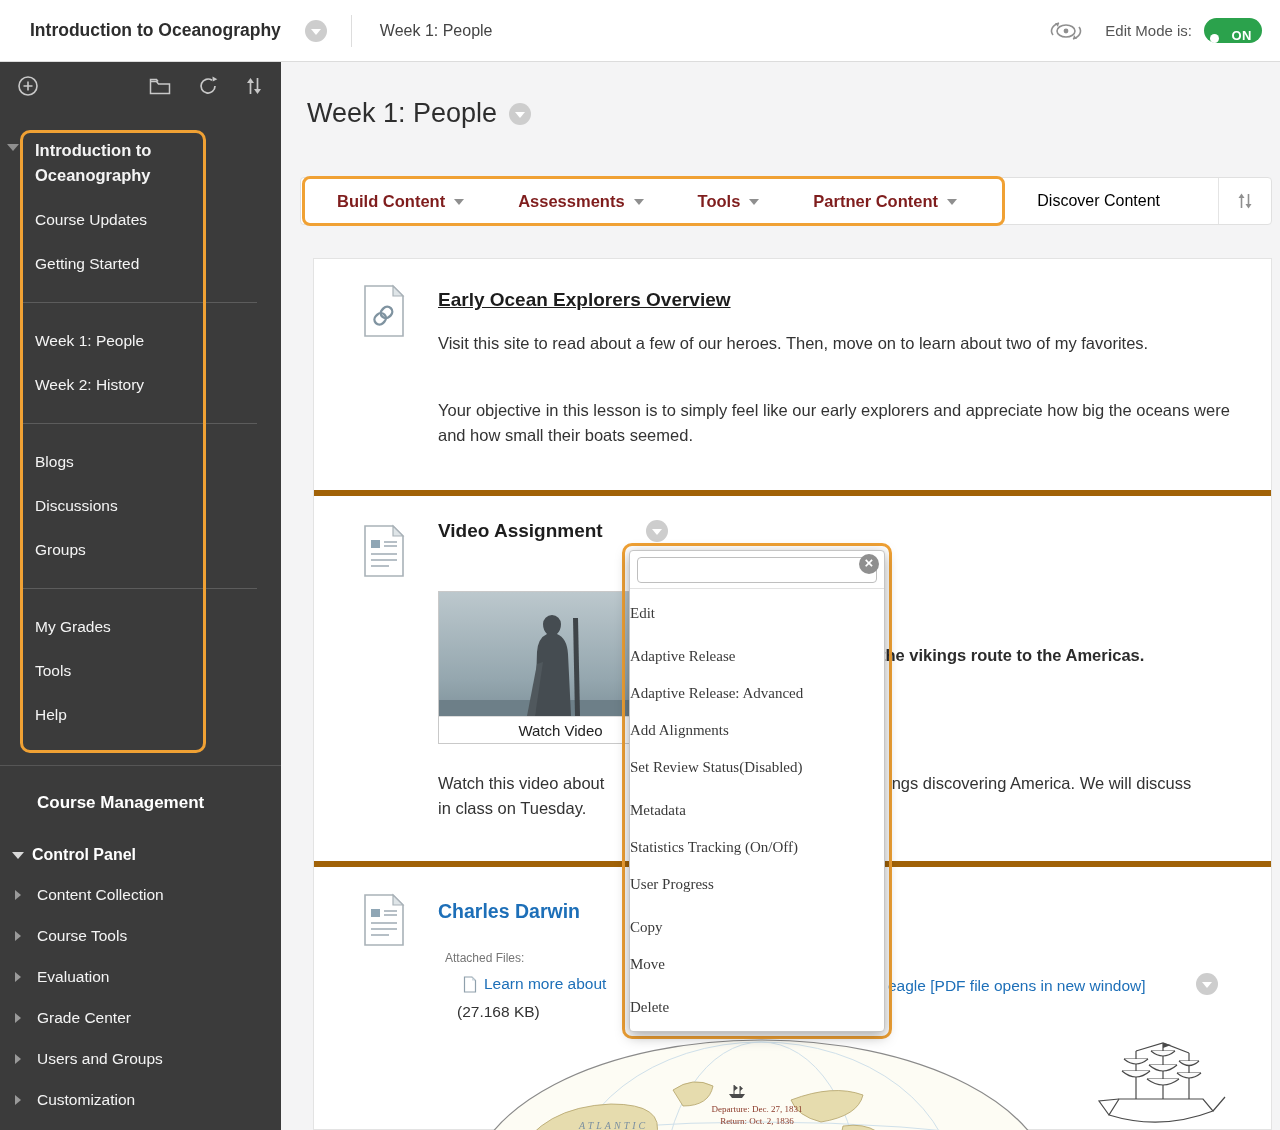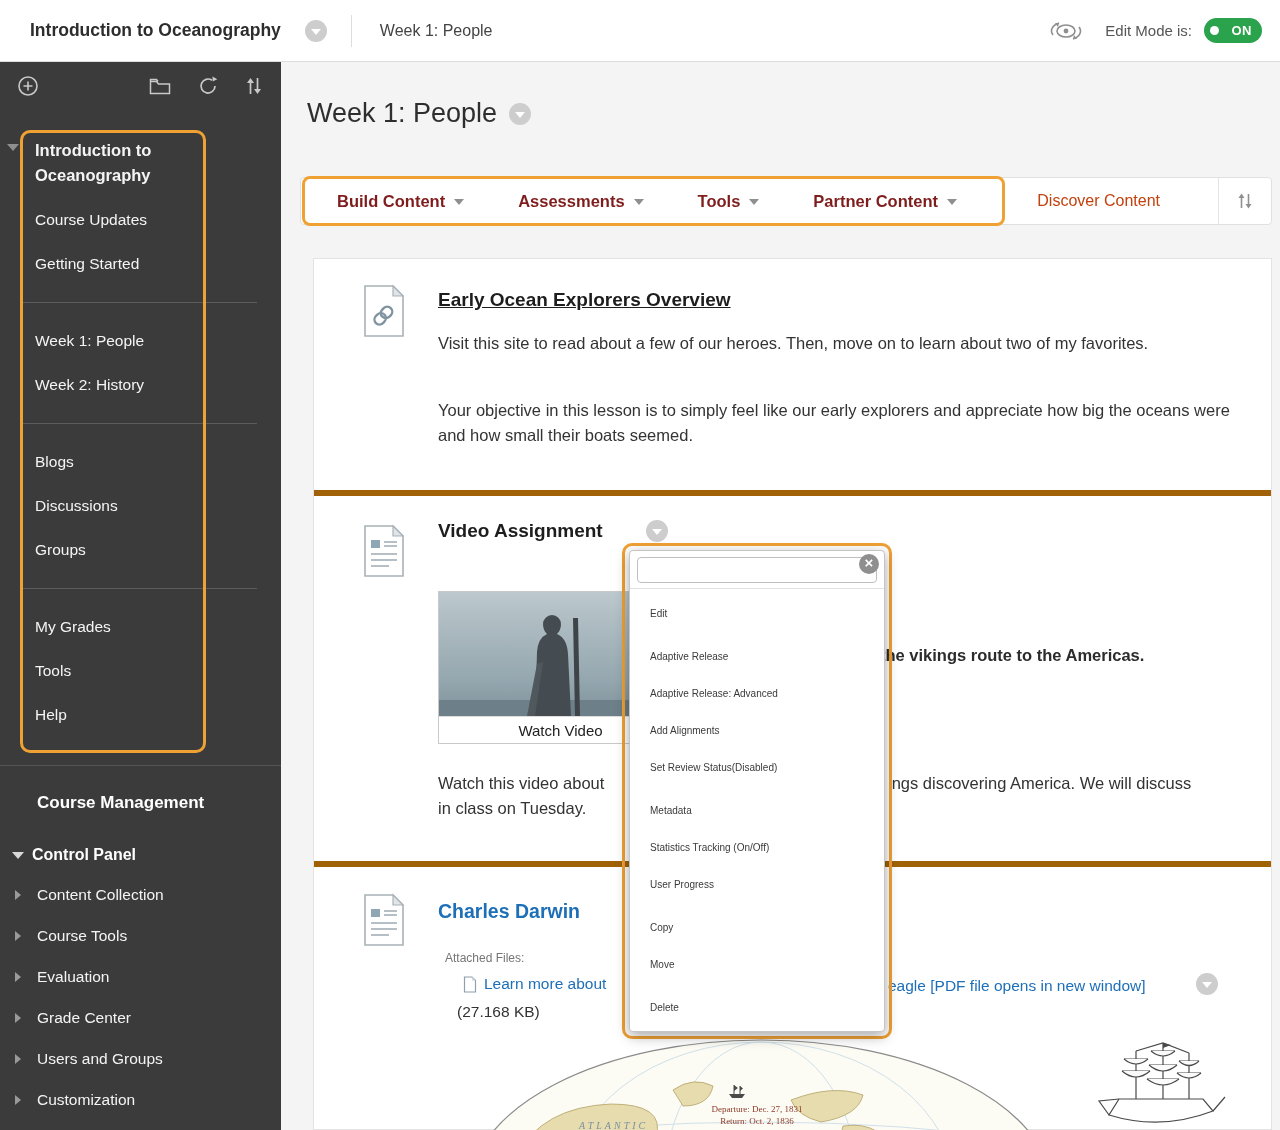--- a/index.html
+++ b/index.html
@@ -10,21 +10,21 @@
   
   .topbar { position:absolute; top:0; left:0; width:100%; height:62px; background:#fff; border-bottom:1px solid #dcdcdc; display:flex; align-items:center; z-index:30; }
   .course-title { margin-left:30px; font-size:17.5px; font-weight:bold; color:#2d2d2d; }
   .ctx-circle { width:22px; height:22px; border-radius:50%; background:#cdcdcd; display:inline-flex; align-items:center; justify-content:center; flex:0 0 auto; cursor:pointer; }
   .ctx-circle .chev { width:0; height:0; border-left:5px solid transparent; border-right:5px solid transparent; border-top:6px solid #fff; margin-top:2px; }
   .topbar .ctx-circle { margin-left:24px; }
   .v-divider { width:1px; height:32px; background:#ddd; margin:0 28px 0 24px; }
   .breadcrumb { font-size:16px; color:#444; }
   .topbar-right { margin-left:auto; display:flex; align-items:center; padding-right:18px; }
   .edit-mode-label { font-size:15px; color:#555; margin-left:20px; }
-  .edit-pill { margin-left:12px; width:58px; height:25px; border-radius:13px; background:#2BA24C; display:flex; align-items:center; padding:0 10px 0 6px; cursor:pointer; }
+  .edit-pill { margin-left:12px; width:58px; height:25px; border-radius:13px; background:#2BA24C; display:flex; align-items:flex-end; padding:0 10px 0 6px; cursor:pointer; }
   .edit-pill .dot { width:9px; height:9px; border-radius:50%; background:#fff; }
   .edit-pill .on-label { margin-left:auto; color:#fff; font-weight:bold; font-size:13px; letter-spacing:.5px; }
 
   
   .sidebar { position:absolute; top:62px; left:0; width:281px; height:1068px; background:#3B3B3B; color:#f4f4f4; z-index:5; }
   .side-iconrow { position:absolute; top:12px; left:16px; right:18px; display:flex; align-items:center; }
   .side-iconrow .spacer { margin-left:auto; }
   .icon-btn { cursor:pointer; display:inline-flex; margin-left:26px; }
   .icon-btn.first { margin-left:0; }
   .collapse-tri { position:absolute; left:7px; top:82px; width:0; height:0; border-left:6px solid transparent; border-right:6px solid transparent; border-top:7px solid #8f8f8f; }
@@ -48,21 +48,21 @@
   
   .main { position:absolute; top:62px; left:281px; width:999px; height:1068px; background:#f4f4f5; overflow:hidden; }
   .page-title-row { position:absolute; top:36px; left:26px; display:flex; align-items:center; gap:12px; }
   .page-title { font-size:27px; color:#2e2e2e; }
 
   .action-bar { position:absolute; top:115px; left:19px; width:972px; height:48px; background:#fff; border:1px solid #e0e0e0; border-radius:4px; display:flex; align-items:center; }
   .ab-buttons { display:flex; align-items:center; padding-left:36px; gap:54px; }
   .ab-btn { display:flex; align-items:center; gap:9px; cursor:pointer; }
   .ab-btn .lbl { font-size:16.5px; font-weight:bold; color:#7f1d1d; }
   .ab-btn .tri { width:0; height:0; border-left:5px solid transparent; border-right:5px solid transparent; border-top:6px solid #8f8f8f; margin-top:2px; }
-  .ab-discover { margin-left:auto; font-size:16px; color:#c2410c; cursor:pointer; margin-right:58px; }
+  .ab-discover { margin-left:auto; font-size:16px; color:#000000; cursor:pointer; margin-right:58px; }
   .ab-sort { border-left:1px solid #e4e4e4; align-self:stretch; display:flex; align-items:center; padding:0 18px; cursor:pointer; }
   .ab-annotation { position:absolute; top:114px; left:21px; width:703px; height:50px; border:3px solid #F0A134; border-radius:8px; pointer-events:none; z-index:6; }
 
   .content-list { position:absolute; top:196px; left:32px; width:959px; height:872px; background:#fff; border:1px solid #e3e3e3; }
   .content-item { position:relative; border-bottom:6px solid #a16207; overflow:hidden; }
   .ci-1 { height:237px; } .ci-2 { height:371px; } .ci-3 { height:264px; border-bottom:none; }
 
   .doc-icon { position:absolute; left:47px; }
   .item-title { position:absolute; left:124px; font-size:19px; font-weight:bold; color:#1d1d1d; }
   .item-title.linkstyle { text-decoration:underline; cursor:pointer; }
@@ -86,21 +86,21 @@
 
   
   .menu-annotation { position:absolute; left:622px; top:543px; width:270px; height:496px; border:3px solid #F0A134; border-radius:10px; padding:4px; z-index:20; }
   .context-menu { width:100%; height:100%; background:#fff; border:1px solid #c5c5c5; border-radius:4px; box-shadow:0 4px 14px rgba(0,0,0,0.35); overflow:hidden; }
   .menu-header { height:38px; border-bottom:1px solid #e2e2e2; position:relative; }
   .menu-searchbox { position:absolute; left:7px; right:7px; top:6px; height:26px; border:1px solid #bfbfbf; border-radius:4px; background:#fff; }
   .menu-close { position:absolute; right:5px; top:3px; width:20px; height:20px; border-radius:50%; background:#8f8f8f; cursor:pointer; }
   .menu-close::before { content:"\00d7"; position:absolute; left:0; right:0; top:-1px; text-align:center; color:#fff; font-size:15px; font-weight:bold; line-height:20px; }
   .menu-list { padding:6px 0; }
   .menu-group + .menu-group { margin-top:6px; }
-  .menu-item { height:37px; line-height:37px; padding-left:20px; font-size:10px; color:#3a3a3a; cursor:pointer; white-space:nowrap; }
+  .menu-item { height:37px; line-height:37px; font-size:15px; color:#3a3a3a; cursor:pointer; white-space:nowrap;font-family:Liberation Serif, serif; }
 </style>
 </head>
 <body>
 
 <div class="screen">
 
   <div class="topbar">
     <div class="course-title">Introduction to Oceanography</div>
     <div class="ctx-circle">
       <span class="chev"></span>

